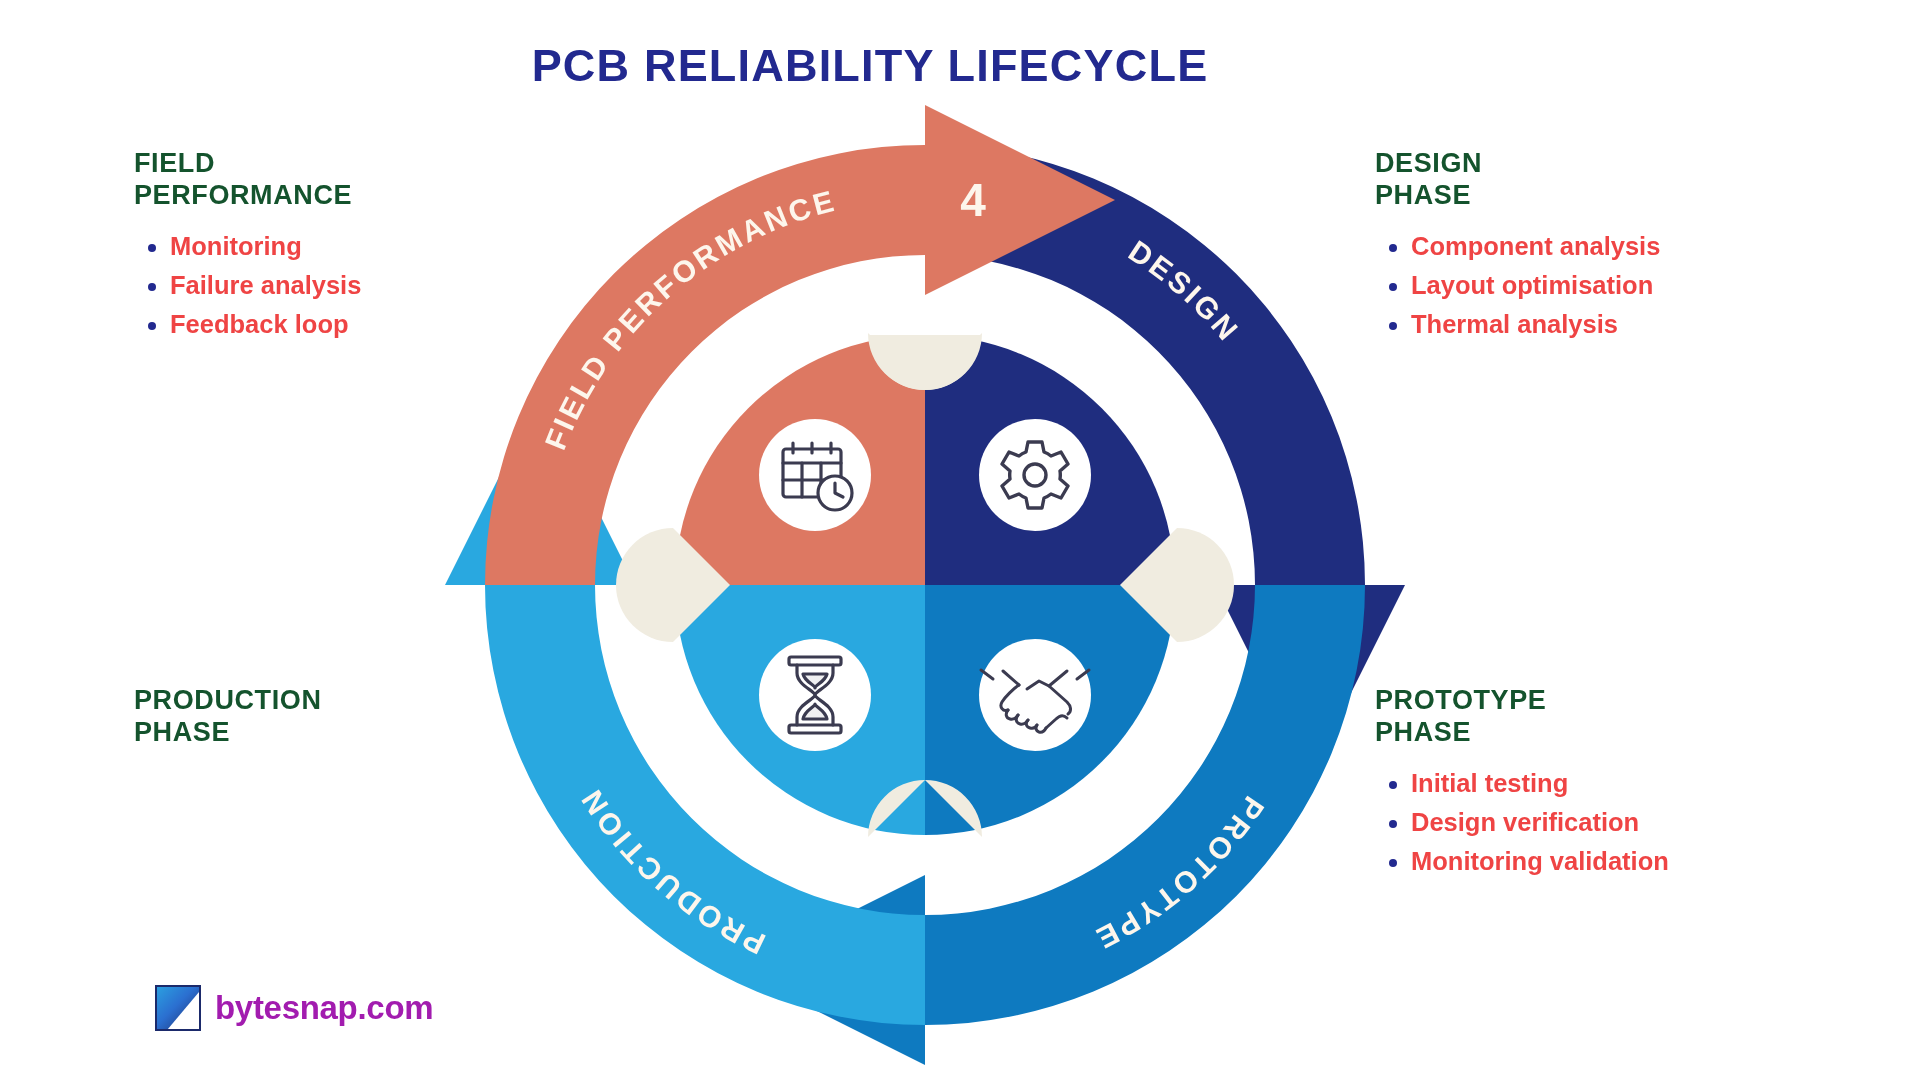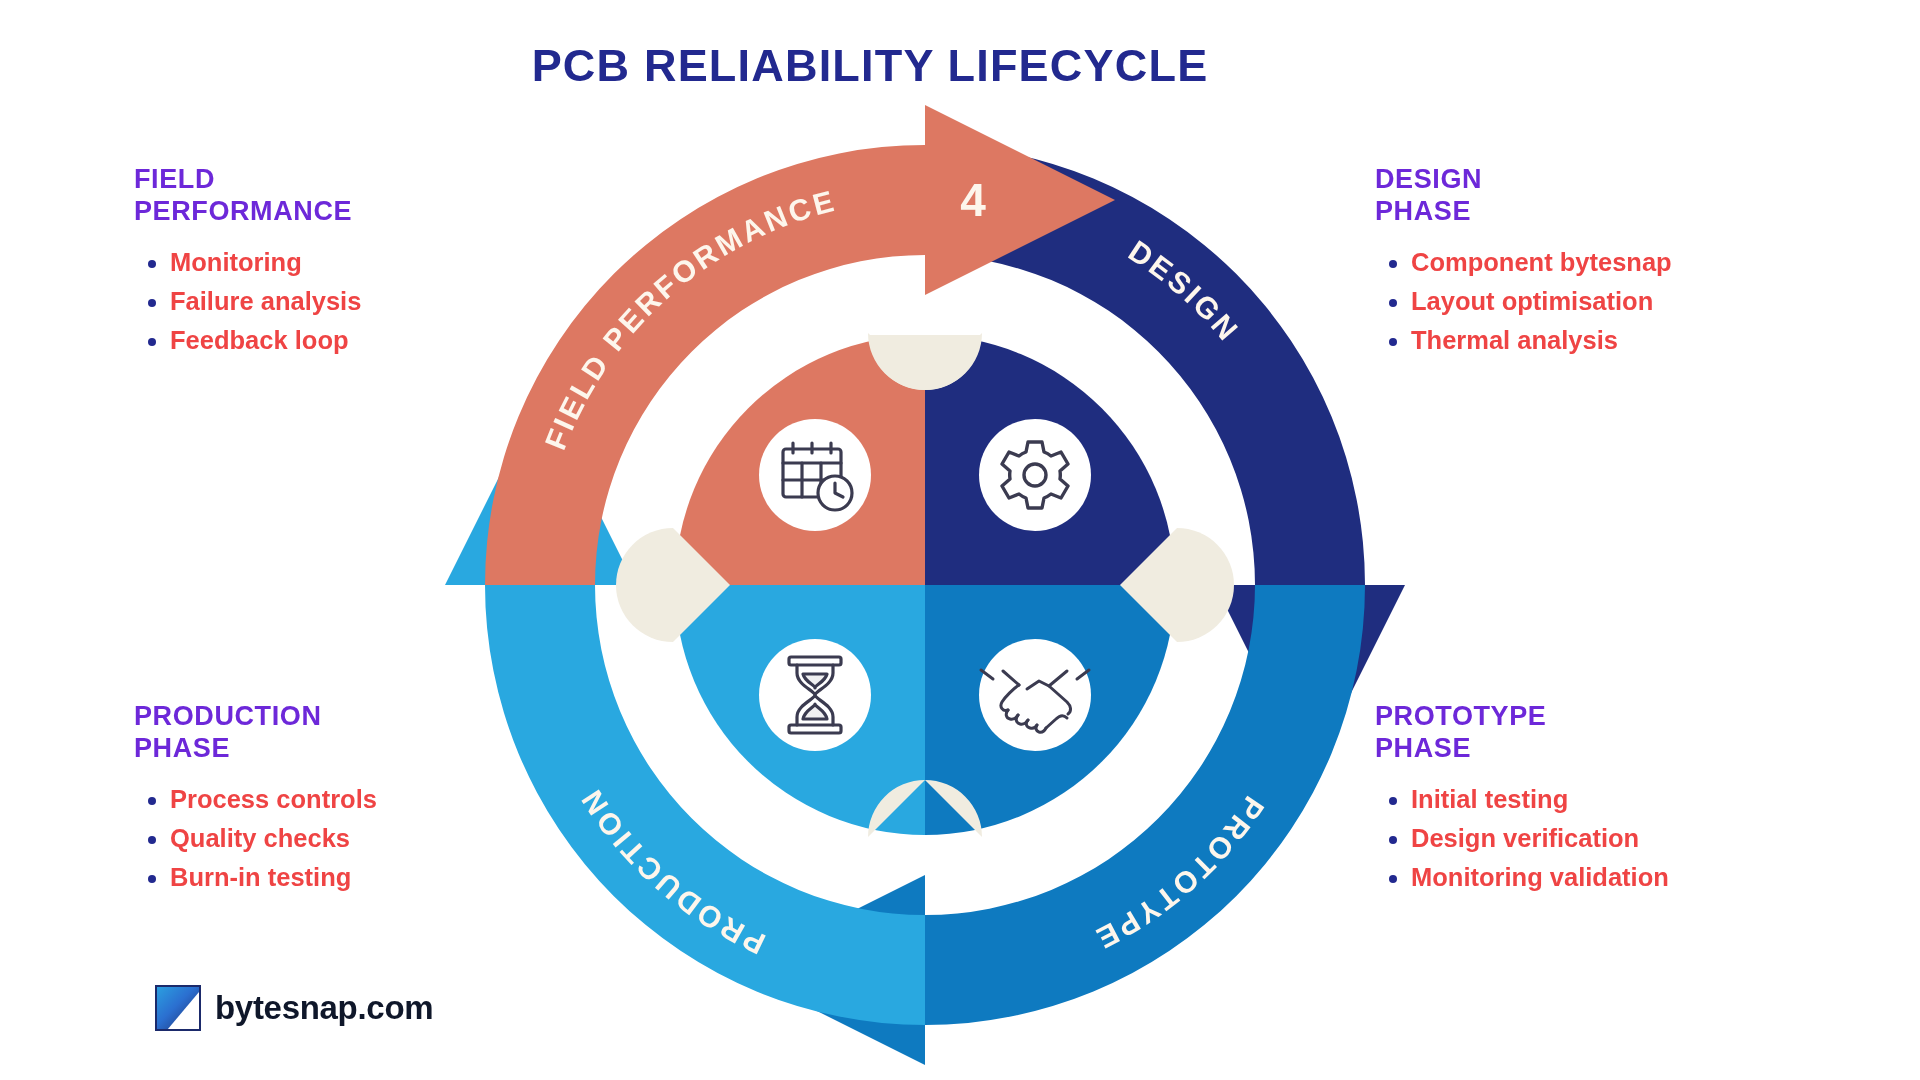--- a/index.html
+++ b/index.html
@@ -17,26 +17,26 @@
     text-align:center;
     font-size:45px;
     font-weight:bold;
     letter-spacing:1.2px;
     color:#22298f;
   }
 
   
   .block{position:absolute;}
   .block h2{
-    margin:16px 0 16px 0;
+    margin:0 0 16px 0;
     font-size:27px;
     font-weight:bold;
     line-height:1.17;
     letter-spacing:0.6px;
-    color:#6d28d9;
+    color:#14532d;
     text-transform:uppercase;
     white-space:pre-line;
   }
   .block ul{
     margin:0;
     padding:0 0 0 36px;
     list-style:none;
   }
   .block li{
     position:relative;
@@ -100,21 +100,21 @@
   }
   #logo .mark::before{
     content:"";
     position:absolute;inset:0;
     background:linear-gradient(135deg,#2b9fe0 0%,#2b6fd0 45%,#1b2a6b 100%);
     clip-path:polygon(0 0,100% 0,100% 12%,26% 100%,0 100%);
   }
   #logo .txt{
     font-size:33px;
     font-weight:600;
-    color:#0f172a;
+    color:#a21caf;
     letter-spacing:-0.3px;
   }
 </style>
 </head>
 <body>
 
 <div id="page-title">PCB RELIABILITY LIFECYCLE</div>
 
 <div class="block left" id="blk-field">
   <h2>FIELD
@@ -123,34 +123,29 @@
     <li>Monitoring</li>
     <li>Failure analysis</li>
     <li>Feedback loop</li>
   </ul>
 </div>
 
 <div class="block right" id="blk-design">
   <h2>DESIGN
 PHASE</h2>
   <ul>
-    <li>Component bytesnap</li>
+    <li>Component analysis</li>
     <li>Layout optimisation</li>
     <li>Thermal analysis</li>
   </ul>
 </div>
 
 <div class="block left" id="blk-production">
   <h2>PRODUCTION
 PHASE</h2>
-  <ul>
-    <li>Process controls</li>
-    <li>Quality checks</li>
-    <li>Burn-in testing</li>
-  </ul>
 </div>
 
 <div class="block right" id="blk-prototype">
   <h2>PROTOTYPE
 PHASE</h2>
   <ul>
     <li>Initial testing</li>
     <li>Design verification</li>
     <li>Monitoring validation</li>
   </ul>

